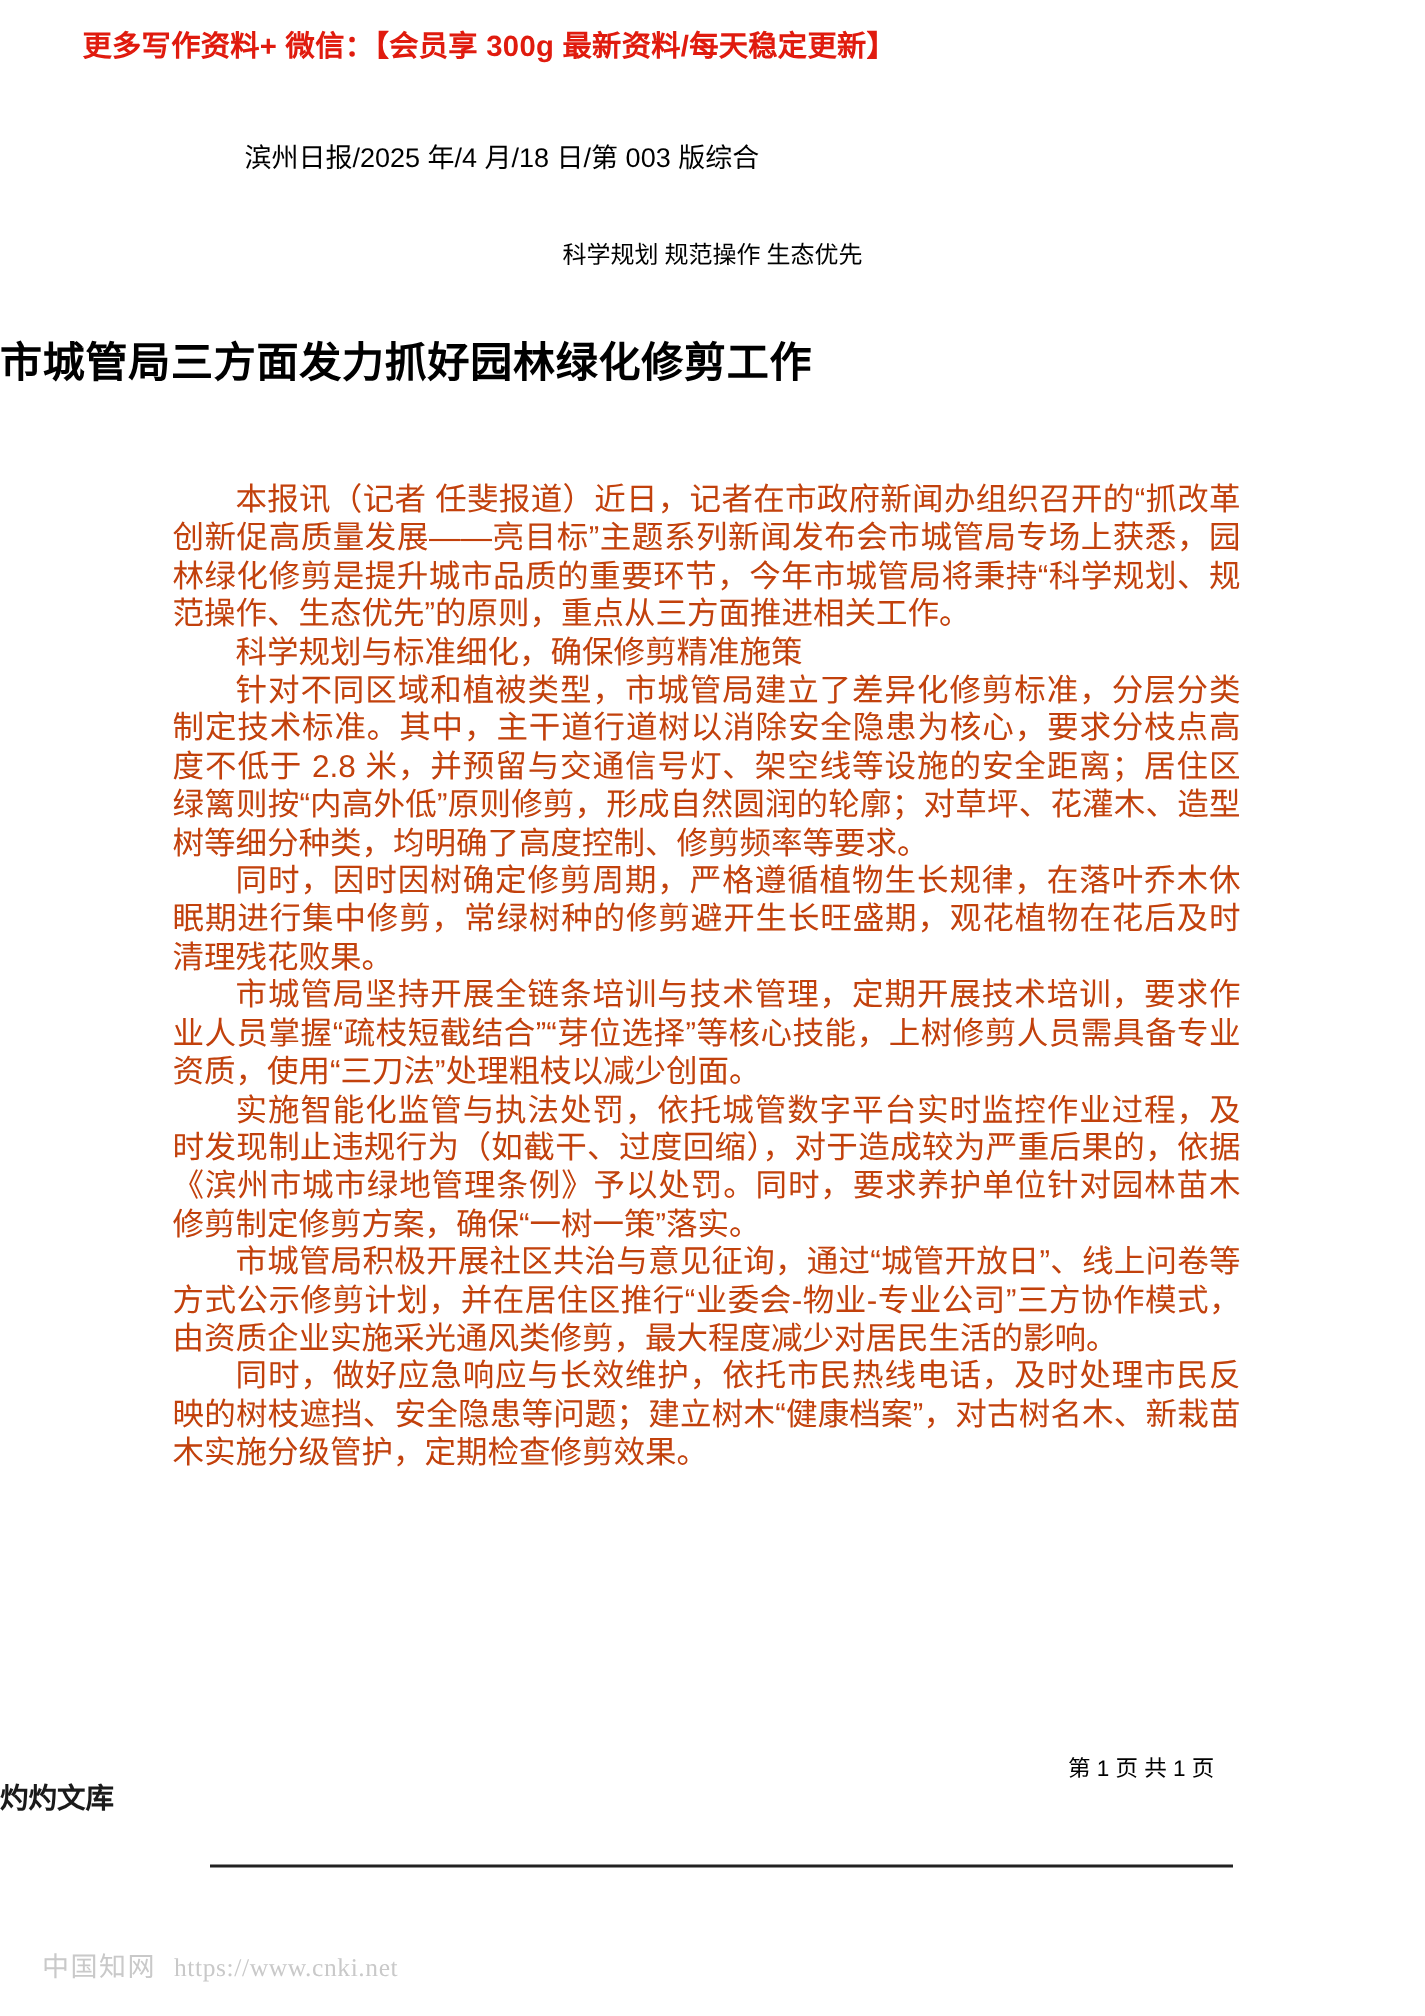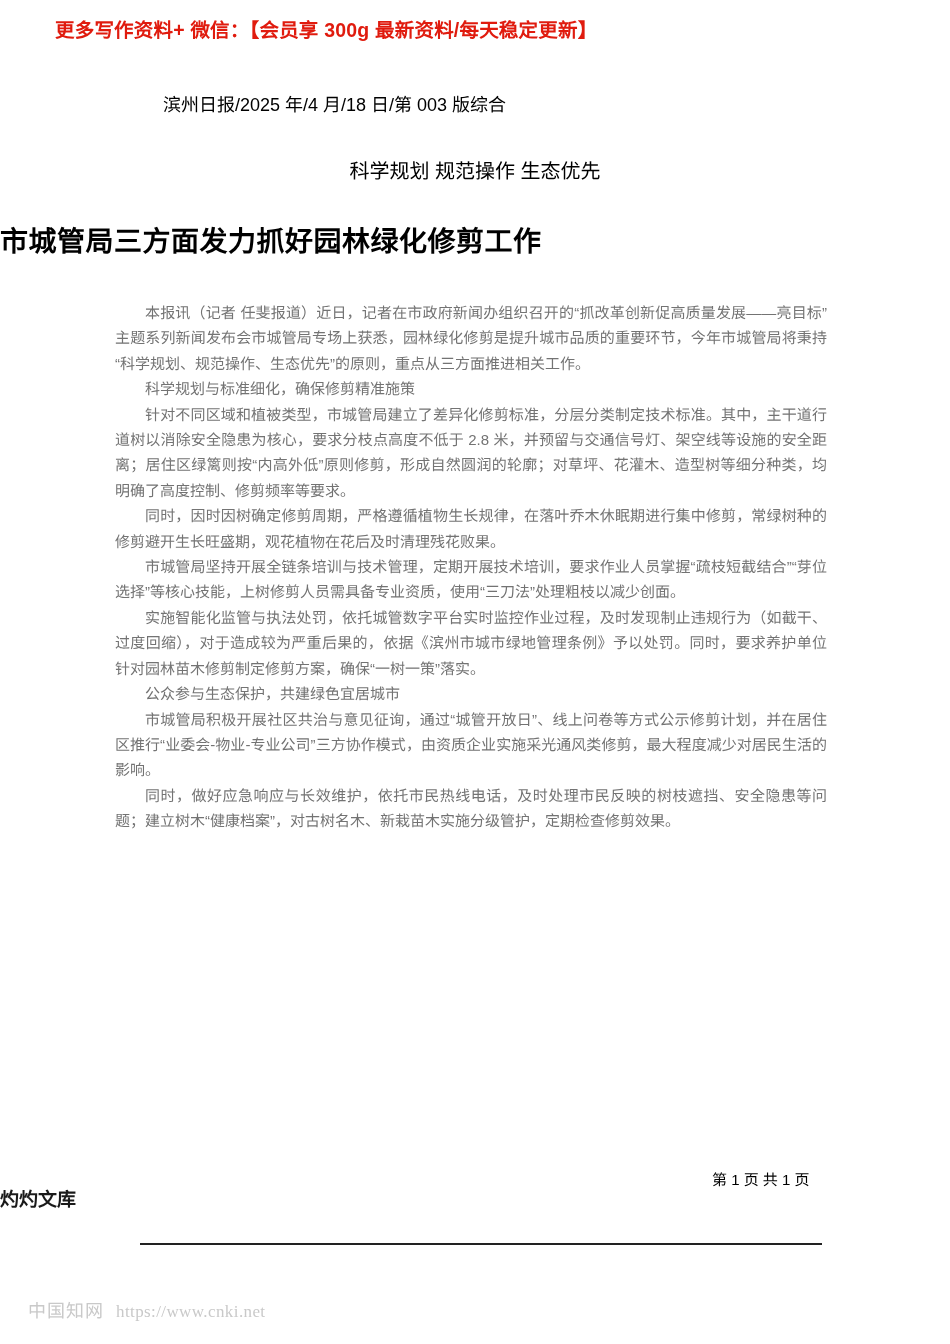--- a/index.html
+++ b/index.html
@@ -48,23 +48,24 @@
     margin-left: 48px;
   }
 
   
   .kicker {
     position: absolute;
     left: 0;
     top: 158px;
     width: 950px;
     text-align: center;
-    font-size: 20px;
+    font-size: 16px;
     line-height: 26px;
     color: #000;
+    font-family: Liberation Serif, serif;
   }
   .headline {
     position: absolute;
     left: 0;
     top: 204px;
     width: 950px;
     text-align: left;
     font-size: 28px;
     font-weight: bold;
     line-height: 38px;
@@ -79,27 +80,27 @@
     text-align: center;
     font-size: 17.5px;
     line-height: 26px;
     color: #000;
   }
 
   
   .article-body {
     position: absolute;
     left: 115px;
-    top: 300px;
+    top: 321px;
     width: 712px;
-    font-size: 15px;
+    font-size: 21px;
     line-height: 25.4px;
     text-align: justify;
     text-justify: inter-ideograph;
-    color: #737373;
+    color: #c2410c;
   }
   .article-body p {
     margin: 0;
     text-indent: 2em;
   }
 
   
   .page-indicator {
     position: absolute;
     left: 712px;
@@ -162,21 +163,20 @@
   <h1 class="headline">市城管局三方面发力抓好园林绿化修剪工作</h1>
 
 
   <div class="article-body">
     <p>本报讯（记者 任斐报道）近日，记者在市政府新闻办组织召开的“抓改革创新促高质量发展——亮目标”主题系列新闻发布会市城管局专场上获悉，园林绿化修剪是提升城市品质的重要环节，今年市城管局将秉持“科学规划、规范操作、生态优先”的原则，重点从三方面推进相关工作。</p>
     <p>科学规划与标准细化，确保修剪精准施策</p>
     <p>针对不同区域和植被类型，市城管局建立了差异化修剪标准，分层分类制定技术标准。其中，主干道行道树以消除安全隐患为核心，要求分枝点高度不低于 2.8 米，并预留与交通信号灯、架空线等设施的安全距离；居住区绿篱则按“内高外低”原则修剪，形成自然圆润的轮廓；对草坪、花灌木、造型树等细分种类，均明确了高度控制、修剪频率等要求。</p>
     <p>同时，因时因树确定修剪周期，严格遵循植物生长规律，在落叶乔木休眠期进行集中修剪，常绿树种的修剪避开生长旺盛期，观花植物在花后及时清理残花败果。</p>
     <p>市城管局坚持开展全链条培训与技术管理，定期开展技术培训，要求作业人员掌握“疏枝短截结合”“芽位选择”等核心技能，上树修剪人员需具备专业资质，使用“三刀法”处理粗枝以减少创面。</p>
     <p>实施智能化监管与执法处罚，依托城管数字平台实时监控作业过程，及时发现制止违规行为（如截干、过度回缩），对于造成较为严重后果的，依据《滨州市城市绿地管理条例》予以处罚。同时，要求养护单位针对园林苗木修剪制定修剪方案，确保“一树一策”落实。</p>
-    <p>公众参与生态保护，共建绿色宜居城市</p>
     <p>市城管局积极开展社区共治与意见征询，通过“城管开放日”、线上问卷等方式公示修剪计划，并在居住区推行“业委会-物业-专业公司”三方协作模式，由资质企业实施采光通风类修剪，最大程度减少对居民生活的影响。</p>
     <p>同时，做好应急响应与长效维护，依托市民热线电话，及时处理市民反映的树枝遮挡、安全隐患等问题；建立树木“健康档案”，对古树名木、新栽苗木实施分级管护，定期检查修剪效果。</p>
   </div>
 
   <div class="page-indicator">第 1 页 共 1 页</div>
 
   <div class="library-watermark">灼灼文库</div>
 
   <div class="footer-rule"></div>
 

